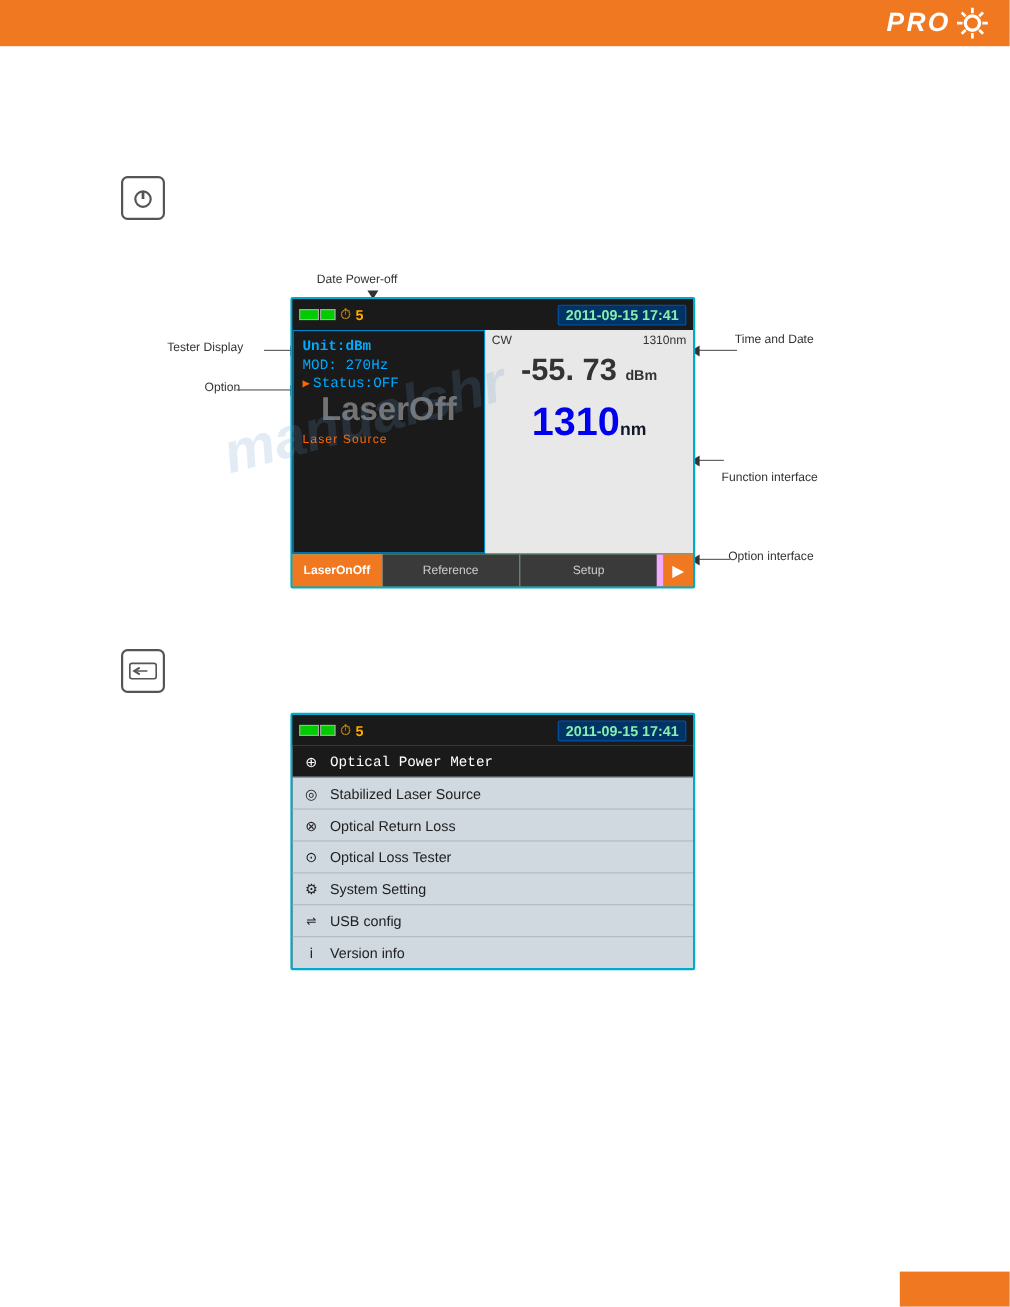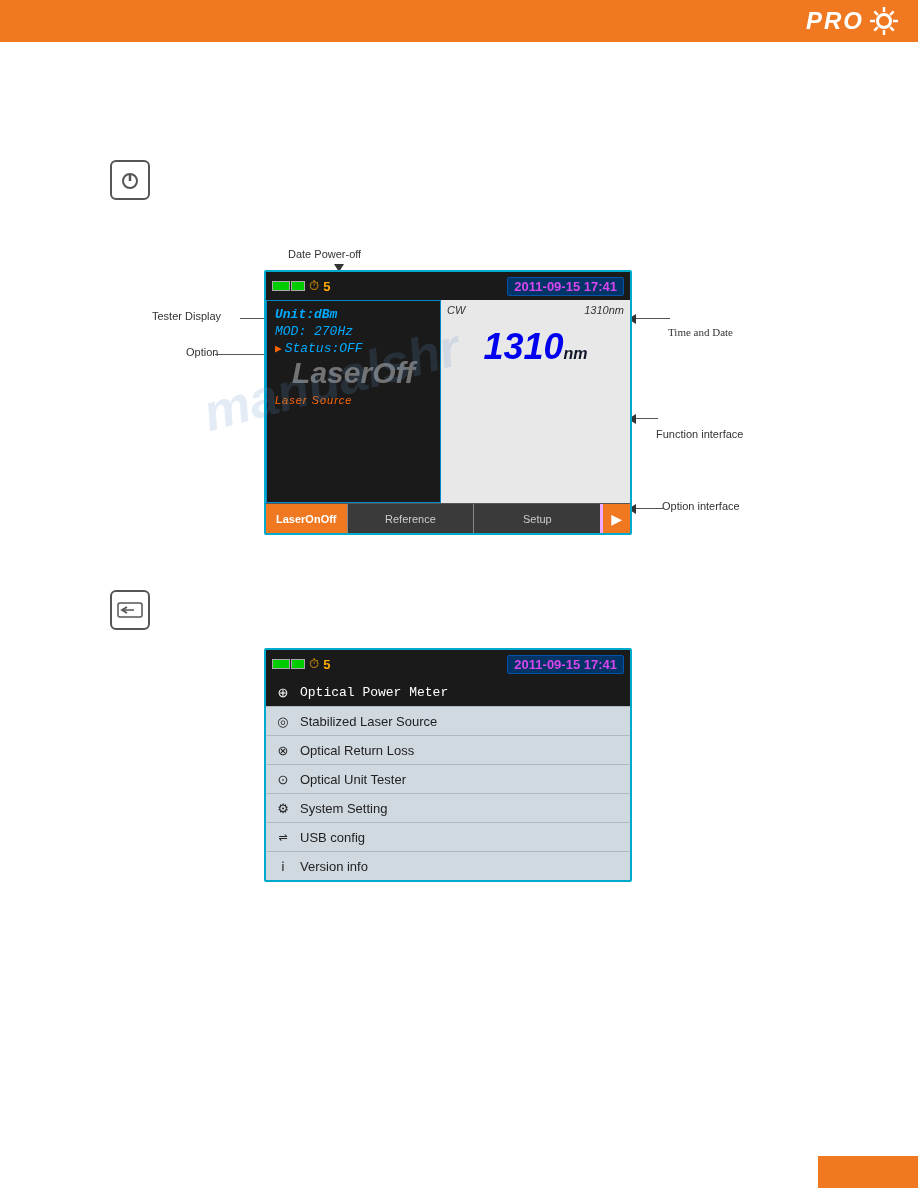--- a/index.html
+++ b/index.html
@@ -124,34 +124,33 @@
       font-size: 13px;
     }
 
     .auto-off-num {
       color: #ffaa00;
       font-size: 13px;
       font-weight: bold;
     }
 
     .datetime-display {
-      color: #d946ef;
+      color: #86efac;
       font-size: 13px;
       font-weight: bold;
       background: #003366;
       border: 1px solid #0055aa;
       padding: 1px 6px;
       border-radius: 2px;
     }
 
     
     .screen-content {
       display: flex;
       height: calc(100% - 28px - 30px);
-      font-style: italic;
     }
 
     
     .left-panel {
       width: 175px;
       border: 1px solid #0088cc;
       background: #1a1a1a;
       padding: 6px 8px;
     }
 
@@ -277,21 +276,21 @@
 
     .btn-setup {
       background: #3a3a3a;
       color: #ccc;
       font-size: 11px;
       padding: 0 10px;
       display: flex;
       align-items: center;
       justify-content: center;
       flex: 1;
-      border-right: 3px solid #f0abfc;
+      border-right: 6px solid #f0abfc;
       text-align: right;
     }
 
     .btn-arrow {
       background: #f07820;
       color: white;
       font-size: 14px;
       padding: 0 8px;
       display: flex;
       align-items: center;
@@ -449,21 +448,21 @@
 <div class="arrow-down" style="top:264px; left:334px;"></div>
 
 <div class="annotation" style="top:310px; left:152px;">Tester Display</div>
 <div class="h-line" style="top:318px; left:240px; width:26px;"></div>
 <div class="arrow-right" style="top:314px; left:264px;"></div>
 
 <div class="annotation" style="top:346px; left:186px;">Option</div>
 <div class="h-line" style="top:354px; left:215px; width:51px;"></div>
 <div class="arrow-right" style="top:350px; left:264px;"></div>
 
-<div class="annotation" style="top:326px; left:668px;font-family:Liberation Serif, serif;">Time and Date</div>
+<div class="annotation" style="top:303px; left:668px;">Time and Date</div>
 <div class="h-line" style="top:318px; left:634px; width:36px;"></div>
 <div class="arrow-left" style="top:314px; left:628px;"></div>
 
 <div class="annotation" style="top:410px; left:656px;margin-top:18px;">Function interface</div>
 <div class="h-line" style="top:418px; left:634px; width:24px;"></div>
 <div class="arrow-left" style="top:414px; left:628px;"></div>
 
 <div class="annotation" style="top:500px; left:662px;">Option interface</div>
 <div class="h-line" style="top:508px; left:634px; width:30px;"></div>
 <div class="arrow-left" style="top:504px; left:628px;"></div>
@@ -493,20 +492,24 @@
       </div>
       <div class="laser-off-text">LaserOff</div>
       <div class="laser-source-label">Laser Source</div>
     </div>
 
     <div class="right-panel">
       <div class="cw-row">
         <span>CW</span>
         <span>1310nm</span>
       </div>
+      <div class="power-reading">
+        <span>-55. 73</span>
+        <span class="dbm-unit">dBm</span>
+      </div>
       <div class="wavelength-large">
         <span>1310</span><span class="nm-sub">nm</span>
       </div>
     </div>
   </div>
 
   <div class="bottom-bar">
     <div class="btn-laser">LaserOnOff</div>
     <div class="btn-reference">Reference</div>
     <div class="btn-setup">Setup</div>
@@ -544,21 +547,21 @@
     <div class="menu-item">
       <span class="menu-item-icon">◎</span>
       <span>Stabilized Laser Source</span>
     </div>
     <div class="menu-item">
       <span class="menu-item-icon">⊗</span>
       <span>Optical Return Loss</span>
     </div>
     <div class="menu-item">
       <span class="menu-item-icon">⊙</span>
-      <span>Optical Unit Tester</span>
+      <span>Optical Loss Tester</span>
     </div>
     <div class="menu-item">
       <span class="menu-item-icon">⚙</span>
       <span>System Setting</span>
     </div>
     <div class="menu-item">
       <span class="menu-item-icon" style="font-size:11px;">⇌</span>
       <span>USB config</span>
     </div>
     <div class="menu-item" style="border-bottom:none;">

